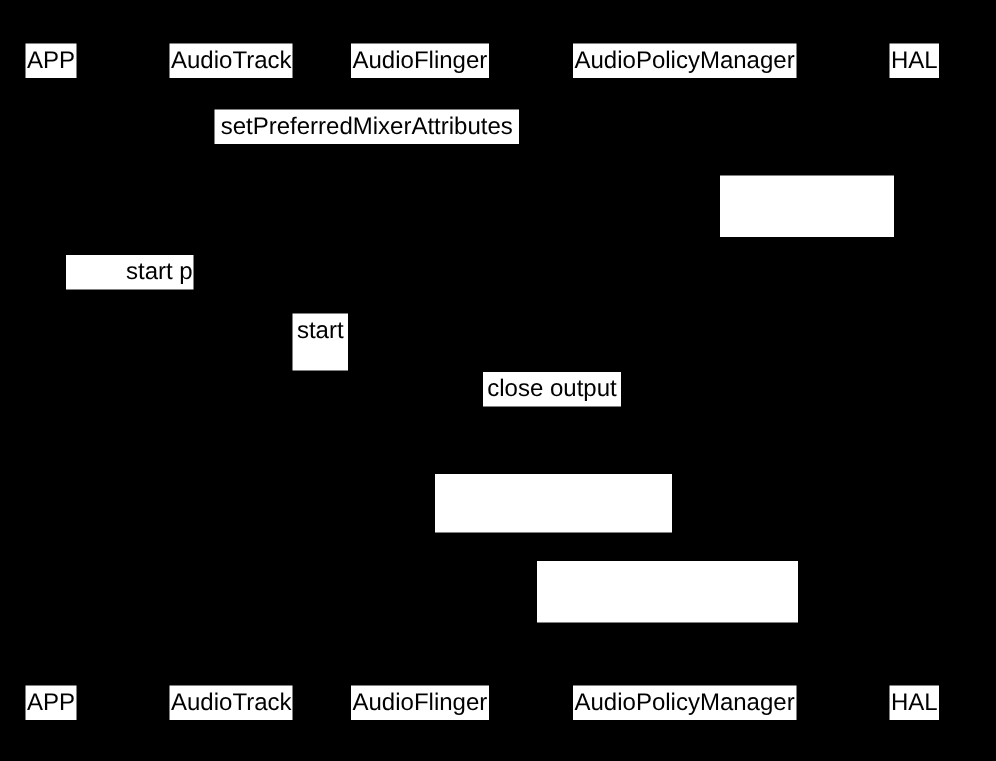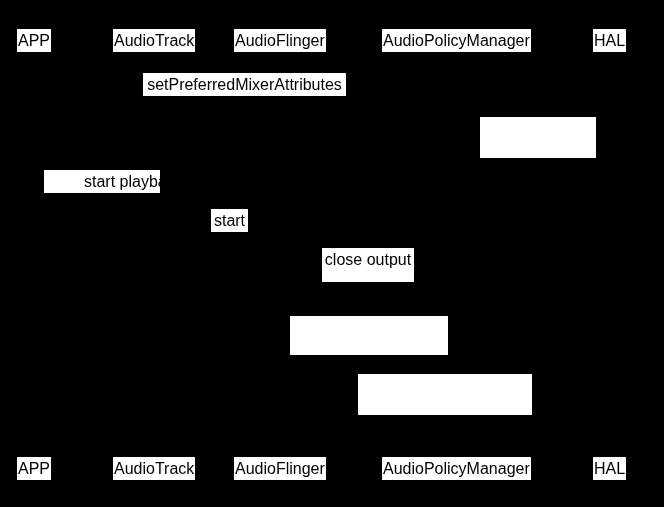--- a/index.html
+++ b/index.html
@@ -108,25 +108,25 @@
   <div class="participant" style="left:382px; top:29px;">AudioPolicyManager</div>
   <div class="participant" style="left:593px; top:29px;">HAL</div>
 
   <div class="msg-label align-center" style="left:143px; top:73px; width:203px; height:23px; line-height:21px;">setPreferredMixerAttributes</div>
 
   <div class="msg-label align-left two-line" style="left:480px; top:117px; width:116px; height:41px;">
     <div>cache preferred</div>
     <div>mixer attributes</div>
   </div>
 
-  <div class="msg-label align-center" style="left:44px; top:170px; width:116px; height:23px; line-height:21px;padding-left:40px;">start playback</div>
+  <div class="msg-label align-center" style="left:44px; top:170px; width:85px; height:23px; line-height:21px;padding-left:40px;">start playback</div>
 
-  <div class="msg-label align-center" style="left:211px; top:209px; width:37px; height:23px; line-height:21px;">start</div>
+  <div class="msg-label align-center" style="left:195px; top:209px; width:37px; height:38px; line-height:21px;">start</div>
 
-  <div class="msg-label align-center" style="left:322px; top:248px; width:92px; height:34px; line-height:21px;">close output</div>
+  <div class="msg-label align-center" style="left:322px; top:248px; width:92px; height:23px; line-height:21px;">close output</div>
 
 
   <div class="msg-label align-center two-line" style="left:290px; top:316px; width:158px; height:39px;">
     <div>open output with</div>
     <div>preferred mixer config</div>
   </div>
 
   <div class="msg-label align-center two-line" style="left:358px; top:374px; width:174px; height:41px;">
     <div>open output stream with</div>
     <div>preferred mixer config</div>

